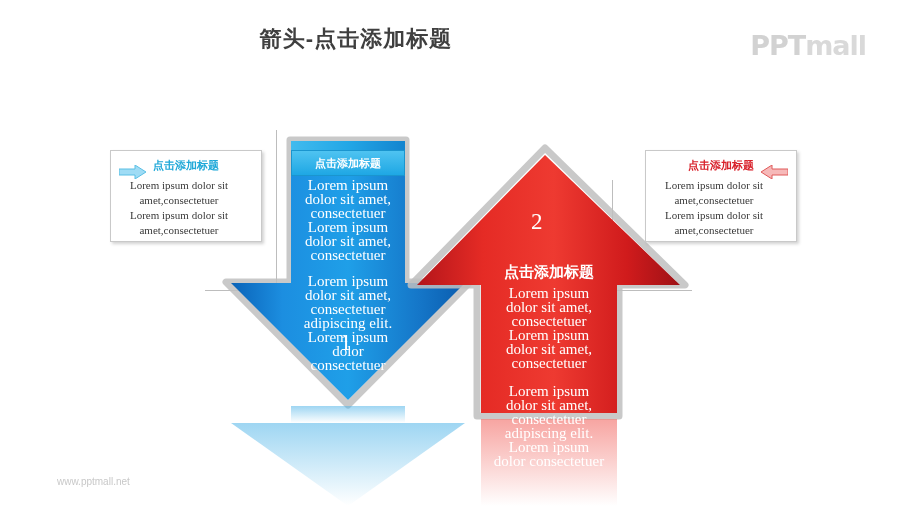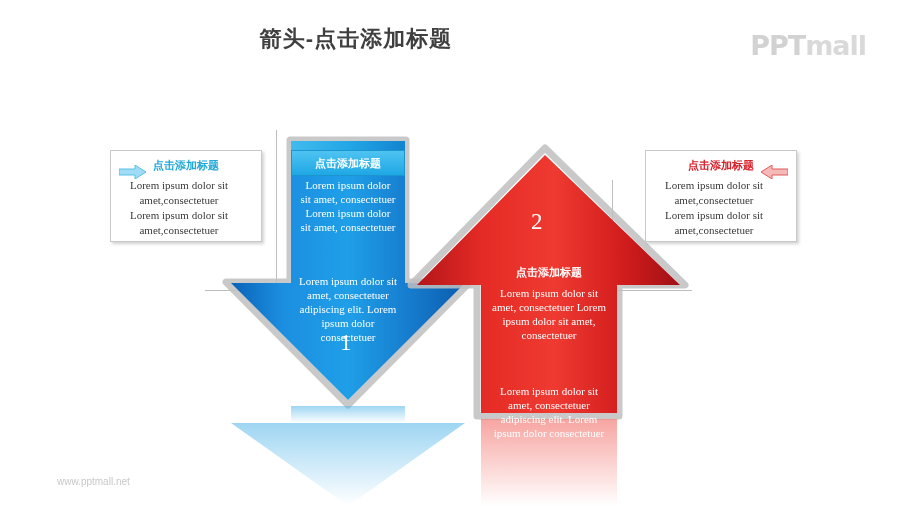--- a/index.html
+++ b/index.html
@@ -48,21 +48,21 @@
   .mini-arrow{position:absolute;top:14px;}
   .mini-arrow.left{left:8px;}
   .mini-arrow.right{right:8px;}
   
   .conn{position:absolute;background:#bdbdbd;}
   svg.big{position:absolute;left:0;top:0;}
   
   .arrow-text{
     position:absolute;text-align:center;color:#ffffff;
     font-family:"Liberation Serif", serif;
-    font-size:11px;line-height:14px;
+    font-size:15px;line-height:14px;
   }
   .blue-head-box{
     position:absolute;left:291px;top:150px;width:114px;height:26px;
     background:linear-gradient(180deg,#4fc3f1 0%,#1ea7e4 100%);
     border:1px solid #1a95cf;
     box-sizing:border-box;
     text-align:center;color:#ffffff;font-size:11px;font-weight:bold;
     line-height:24px;
   }
   .num{

